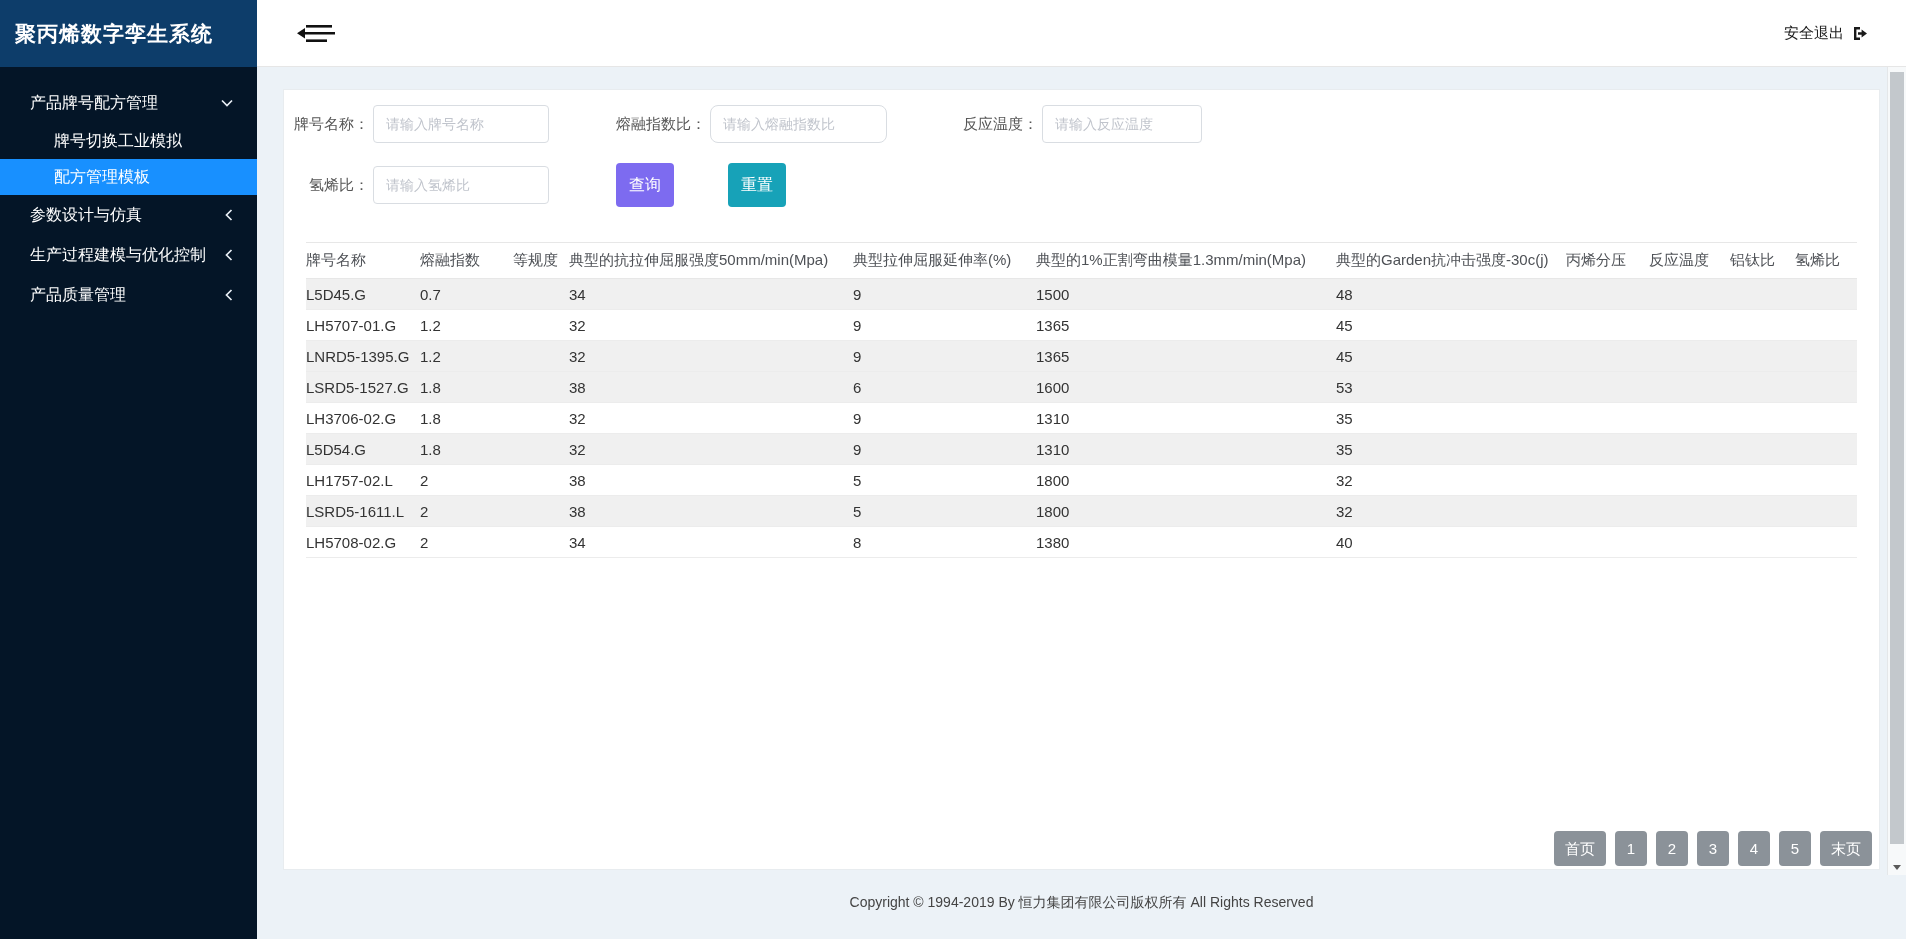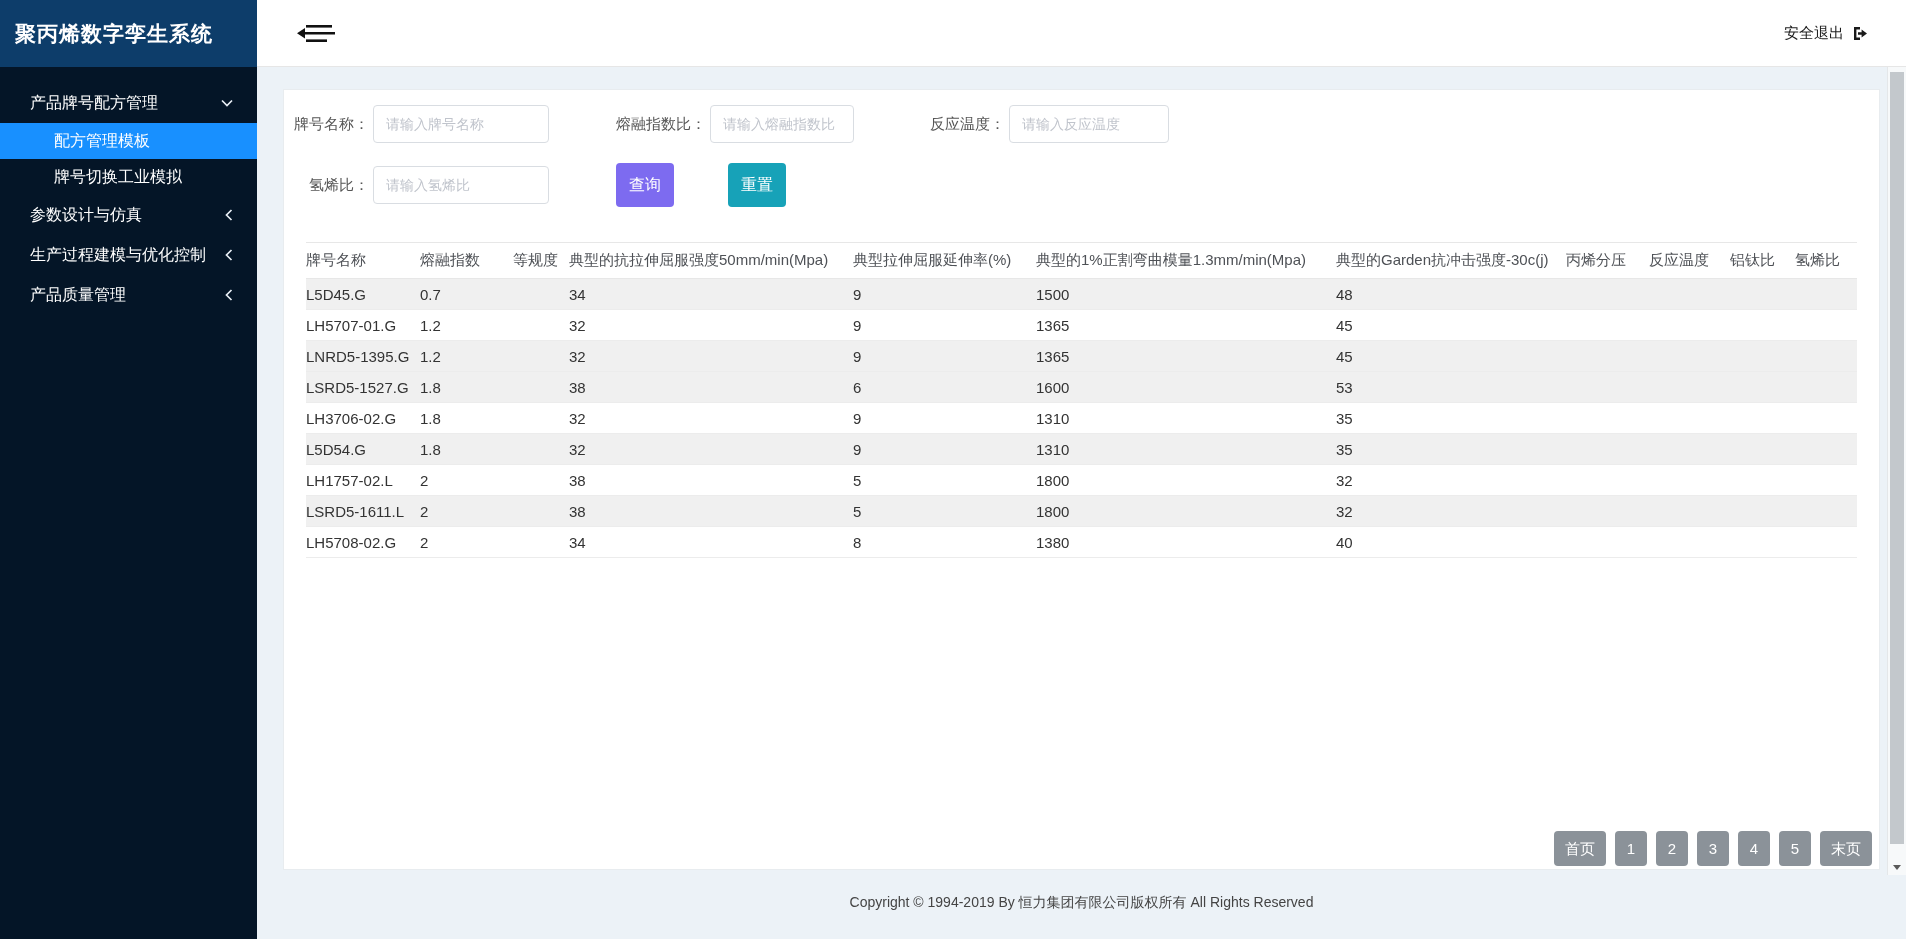--- a/index.html
+++ b/index.html
@@ -28,21 +28,21 @@
   .search-area { padding:14px 0 0 10px; }
   .search-row { display:flex; align-items:center; height:40px; margin-bottom:21px; }
   .search-row.row2 { margin-bottom:0; }
   .field { display:flex; align-items:center; }
   .f-label { font-size:15px; color:#555; text-align:right; white-space:nowrap; margin-right:4px; display:inline-block; }
   .w1 { width:75px; }
   .m2 { margin-left:67px; }
   .m3 { margin-left:76px; }
   .search-input { height:38px; box-sizing:border-box; border:1px solid #d9dde2; border-radius:4px; padding:0 12px; font-size:14px; color:#333; outline:none; font-family:inherit; background:#fff; }
   .search-input::placeholder { color:#c0c4cc; }
-  .in1 { width:176px; } .in2 { width:144px; } .in3 { width:160px; }
+  .in1 { width:176px; } .in2 { width:177px;border-radius:8px; } .in3 { width:160px; }
   .btn { width:58px; height:44px; border:none; border-radius:4px; color:#fff; font-size:16px; cursor:pointer; font-family:inherit; }
   .btn-query { background:#7d6bf0; margin-left:67px; }
   .btn-reset { background:#17a2b8; margin-left:54px; }
 
   
   .table-wrap { margin:37px 22px 0 22px; }
   table { width:100%; border-collapse:collapse; table-layout:fixed; }
   th { font-size:15px; color:#4e5156; font-weight:400; text-align:left; padding:8px 6px 8px 0; border-top:1px solid #e7e7e7; border-bottom:1px solid #e7e7e7; white-space:nowrap; overflow:hidden; }
   td { font-size:15px; color:#333; padding:6px 6px 6px 0; border-bottom:1px solid #ececec; white-space:nowrap; overflow:hidden; height:18px; }
   tr.striped { background:#f0f0f0; }
@@ -69,22 +69,22 @@
     <div class="logo" style="background: rgb(13, 61, 106);">聚丙烯数字孪生系统</div>
     <nav class="menu">
         <div class="menu-parent">
           <span>产品牌号配方管理</span>
           <span class="chev">
             <svg width="12" height="8" viewBox="0 0 12 8">
               <path d="M1 1.5 L6 6.5 L11 1.5" stroke="#e8eef5" stroke-width="1.7" fill="none"></path>
             </svg>
           </span>
         </div>
+        <div class="menu-sub">牌号切换工业模拟</div>
         <div class="menu-sub active" style="background: rgb(24, 144, 255);">配方管理模板</div>
-        <div class="menu-sub">牌号切换工业模拟</div>
         <div class="menu-parent">
           <span>参数设计与仿真</span>
           <span class="chev">
             <svg width="8" height="12" viewBox="0 0 8 12">
               <path d="M6.5 1 L1.5 6 L6.5 11" stroke="#e8eef5" stroke-width="1.7" fill="none"></path>
             </svg>
           </span>
         </div>
         <div class="menu-parent">
           <span>生产过程建模与优化控制</span>

